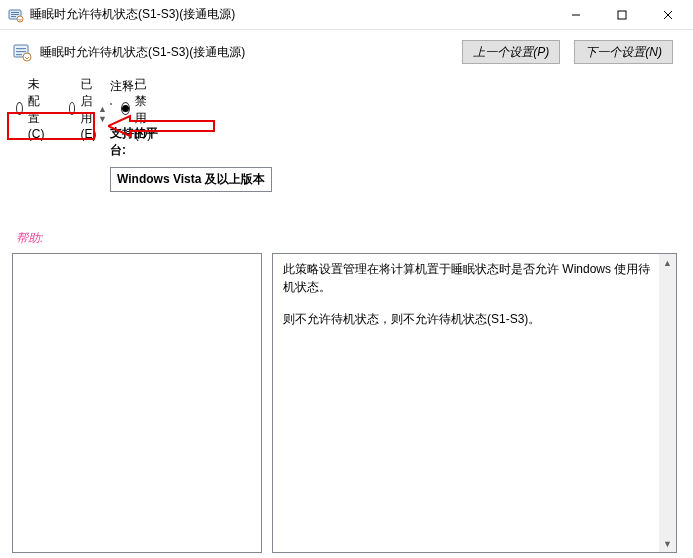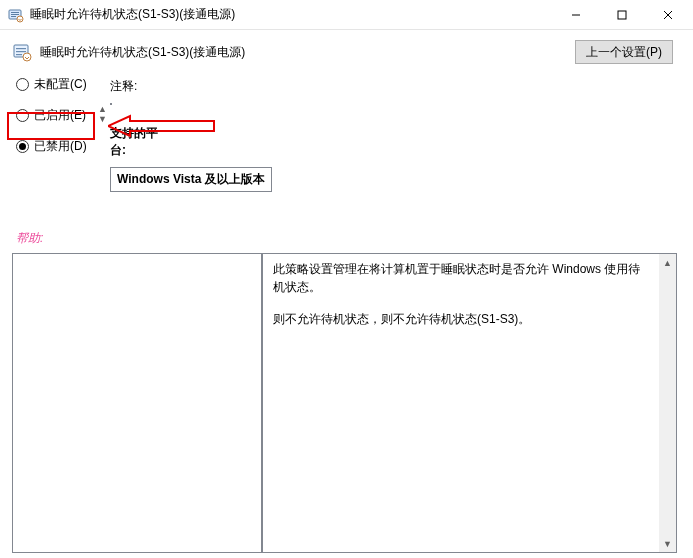--- a/index.html
+++ b/index.html
@@ -52,33 +52,34 @@
   .header-row .setting-title { flex: 1; color: #000; }
   .nav-btns { display: flex; gap: 14px; margin-right: 4px;}
   .nav-btn {
     min-width: 92px;
     height: 24px;
     border: 1px solid #adadad;
     background: #e1e1e1;
     text-align: center;
     line-height: 22px;
     padding: 0 10px;
+    font-style: italic;
   }
 
   
   .upper {
     display: flex;
     padding: 2px 16px 8px 14px;
     gap: 8px;
     align-items: flex-start;
   }
   .radio-col {
     width: 88px;
     display: flex;
-    flex-direction: column;
+    flex-direction: row;
     gap: 14px;
     padding-top: 0;
     position: relative;
   }
   .radio-item {
     display: flex;
     align-items: center;
     gap: 5px;
     padding: 0 2px;
   }
@@ -171,20 +172,21 @@
     display: flex;
     padding: 30px 16px 4px 16px;
   }
   .labels-row .opt-label { width: 284px; color:#000; }
   .labels-row .help-label { color:#ec4899;font-style:italic; }
 
   
   .lower {
     display: flex;
     padding: 2px 16px 0 12px;
+    gap: 10px;
   }
   .options-panel {
     width: 250px;
     height: 300px;
     border: 1px solid #828790;
     background: #fff;
   }
   .help-panel {
     flex: 1;
     height: 300px;
@@ -244,20 +246,21 @@
       <rect x="4" y="6" width="10" height="1.2" fill="#6a8bb0"></rect>
       <rect x="4" y="9" width="10" height="1.2" fill="#6a8bb0"></rect>
       <rect x="4" y="12" width="6" height="1.2" fill="#6a8bb0"></rect>
       <circle cx="15" cy="15" r="4" fill="#fff" stroke="#c08040"></circle>
       <path d="M13 15 L15 17 L17 15" stroke="#c08040" fill="none"></path>
     </svg>
   </span>
   <span class="setting-title">睡眠时允许待机状态(S1-S3)(接通电源)</span>
   <div class="nav-btns">
     <div class="nav-btn">上一个设置(P)</div>
+    <div class="nav-btn">下一个设置(N)</div>
   </div>
 </div>
 
 <div class="upper">
   <div class="radio-col">
     <div class="radio-item">
       <span class="radio"></span>
       <span class="radio-label">未配置(C)</span>
     </div>
     <div class="radio-item">

